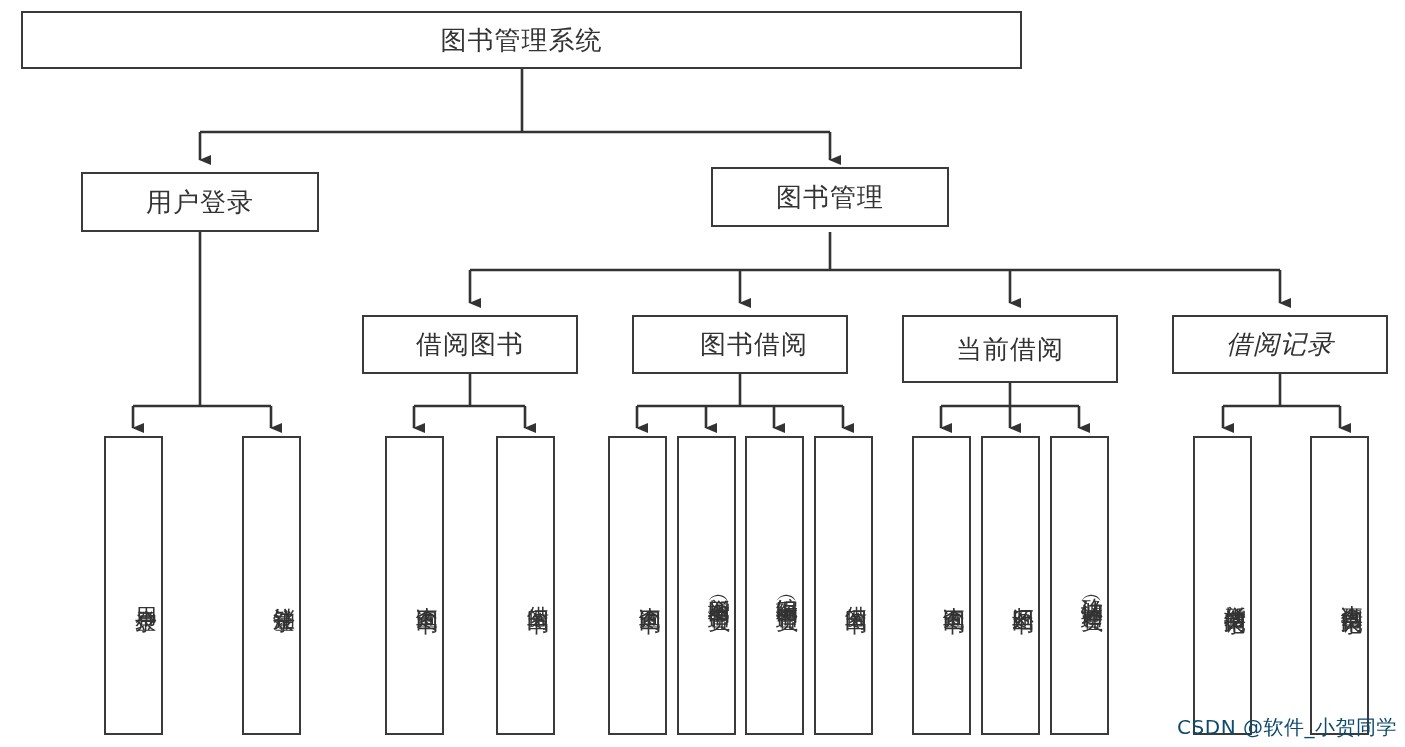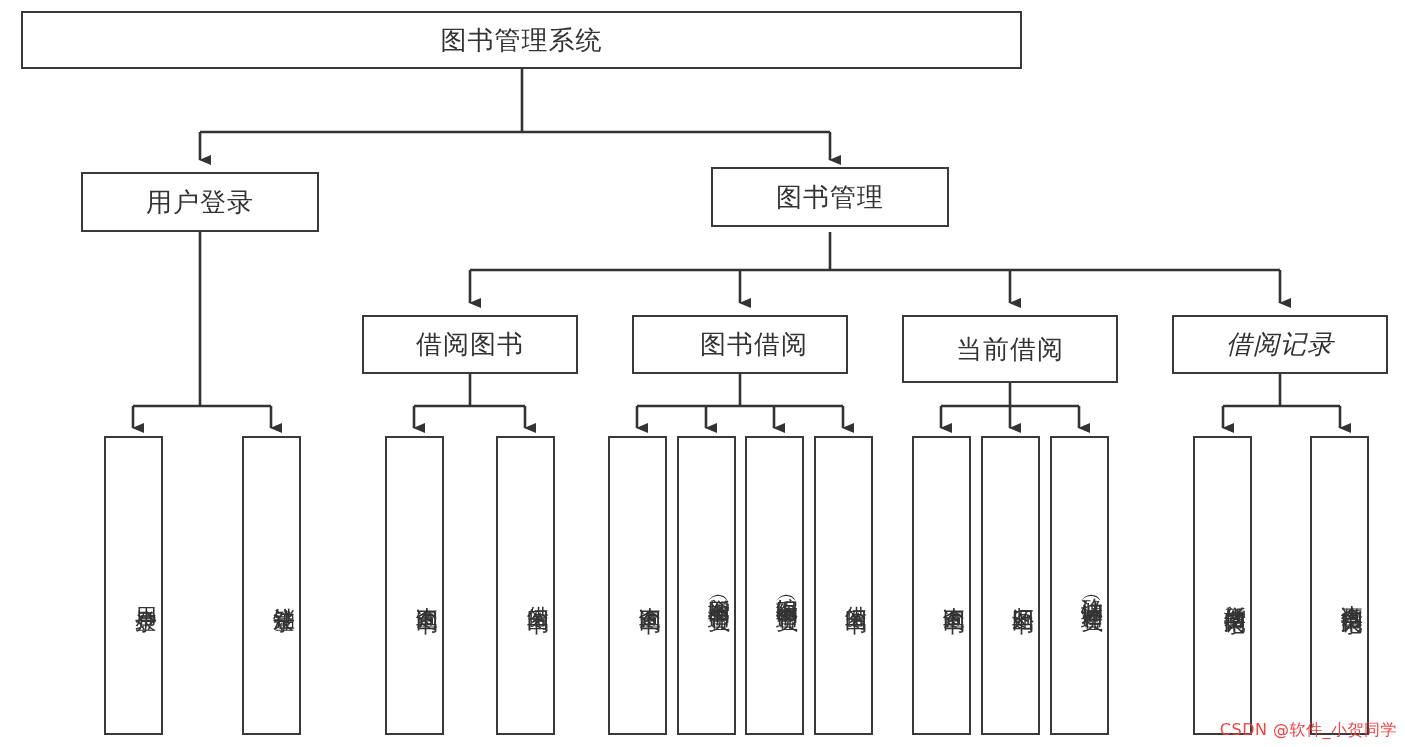--- a/index.html
+++ b/index.html
@@ -8,21 +8,21 @@
   svg.wires{position:absolute;left:0;top:0;width:1405px;height:747px;pointer-events:none;}
 
   .node{position:absolute;box-sizing:border-box;background:#ffffff;
         border:2.5px solid #3a3a3a;display:flex;align-items:center;justify-content:center;
         color:#333333;z-index:2;}
   .node.h{font-size:26px;letter-spacing:1px;}
   .node.v{writing-mode:vertical-rl;text-orientation:upright;font-size:22px;
           letter-spacing:2px;padding-top:14px;align-items:flex-start;justify-content:center;}
   .node.v.tall{padding-top:6px;}
 
-  .watermark{position:absolute;right:8px;bottom:6px;color:#ef4444;font-size:16px;
+  .watermark{position:absolute;right:8px;bottom:6px;color:#0c4a6e;font-size:20px;
              letter-spacing:0.5px;z-index:5;white-space:nowrap;}
 </style>
 </head>
 <body>
 
 <div id="stage">
 
   <svg class="wires" viewBox="0 0 1405 747" xmlns="http://www.w3.org/2000/svg">
     <defs>
       <marker id="ah" markerWidth="10" markerHeight="12" refX="5" refY="11" orient="auto" markerUnits="userSpaceOnUse">

